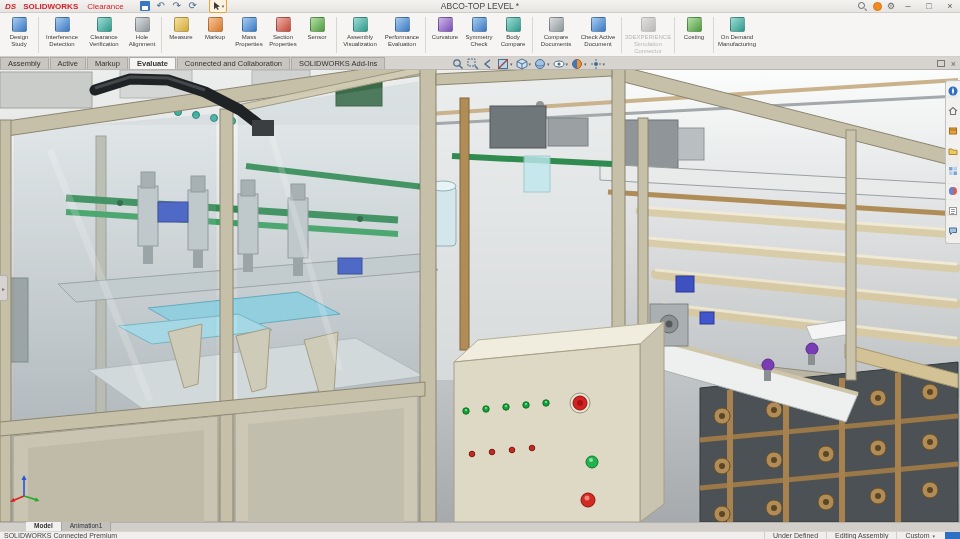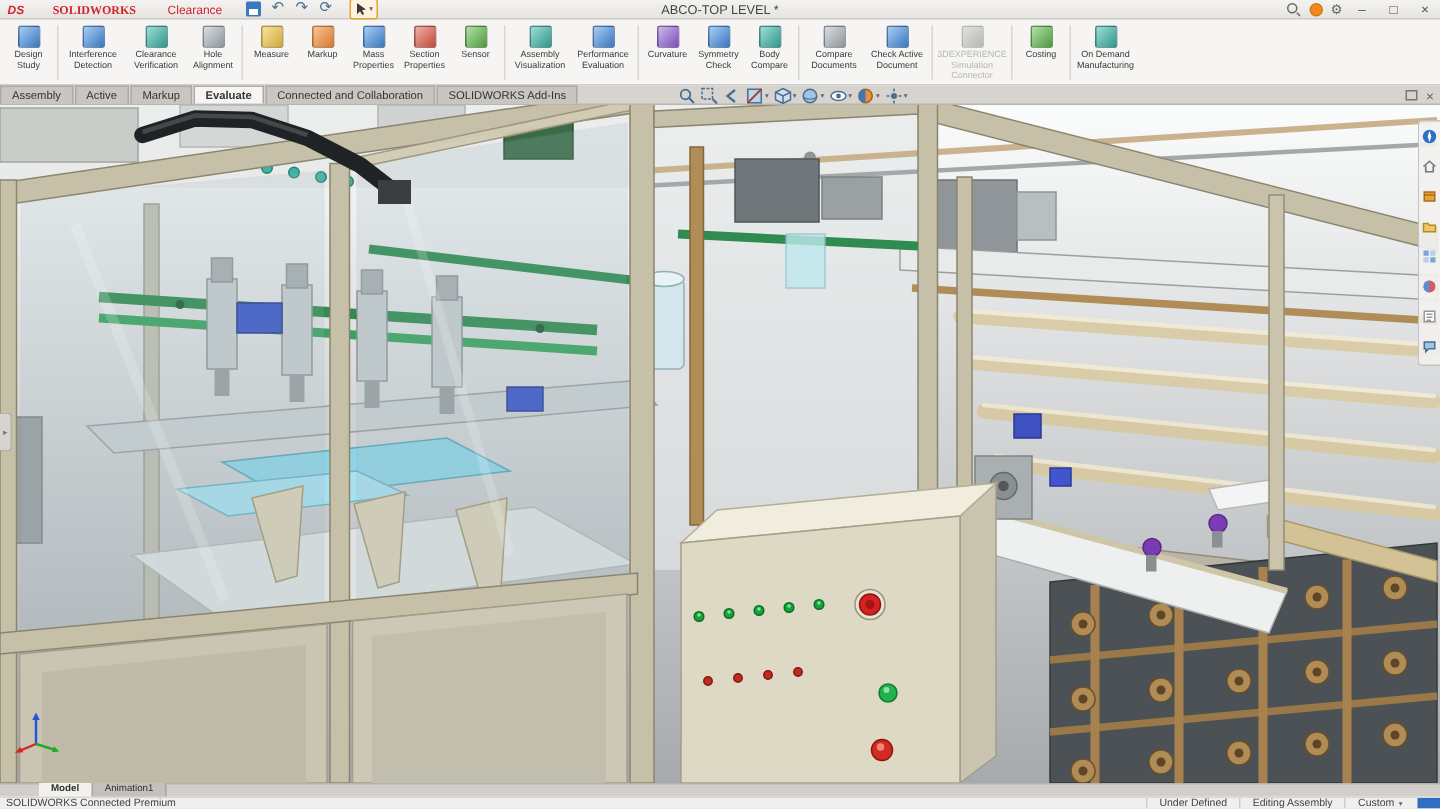--- a/index.html
+++ b/index.html
@@ -5,23 +5,23 @@
   html,body{margin:0;padding:0;}
   body{
     width:960px;height:539px;overflow:hidden;position:relative;
     font-family:"Liberation Sans","DejaVu Sans",sans-serif;
     background:#e9e7e4;font-size:9px;color:#333;
     -webkit-font-smoothing:antialiased;
   }
   
   .titlebar{height:13px;display:flex;align-items:center;background:linear-gradient(#f4f3f1,#e6e4e1);
     border-bottom:1px solid #cfcdc9;position:relative;box-sizing:border-box;}
-  .logo{display:flex;align-items:center;gap:19px;padding:0 5px;white-space:nowrap;}
+  .logo{display:flex;align-items:center;gap:7px;padding:0 5px;white-space:nowrap;}
   .ds-badge{color:#d2232a;font-weight:bold;font-style:italic;font-size:8px;}
-  .brand{color:#d2232a;font-weight:bold;font-size:8px;font-family:Liberation Serif, serif;}
+  .brand{color:#d2232a;font-weight:bold;font-size:8px;}
   .brand-suffix{color:#d2232a;font-size:8px;margin-left:2px;}
   .menus{display:flex;margin-left:4px;}
   .menu{padding:0 5px;color:#333;font-size:8.5px;line-height:13px;cursor:default;}
   .qt{display:flex;align-items:center;gap:4px;margin-left:10px;}
   .qicon{width:12px;height:12px;display:inline-flex;align-items:center;justify-content:center;
     font-size:10px;line-height:12px;color:#4a6e8f;}
   .qic-save{position:relative;width:10px;height:10px;background:#3a78c2;border-radius:1px;}
   .qic-save::after{content:"";position:absolute;bottom:1px;left:2px;width:6px;height:4px;background:#fff;}
   .sel-tool{display:inline-flex;align-items:center;border:1px solid #e8a23a;background:#fdf3df;
     padding:0 2px;height:12px;border-radius:2px;margin-left:6px;}

